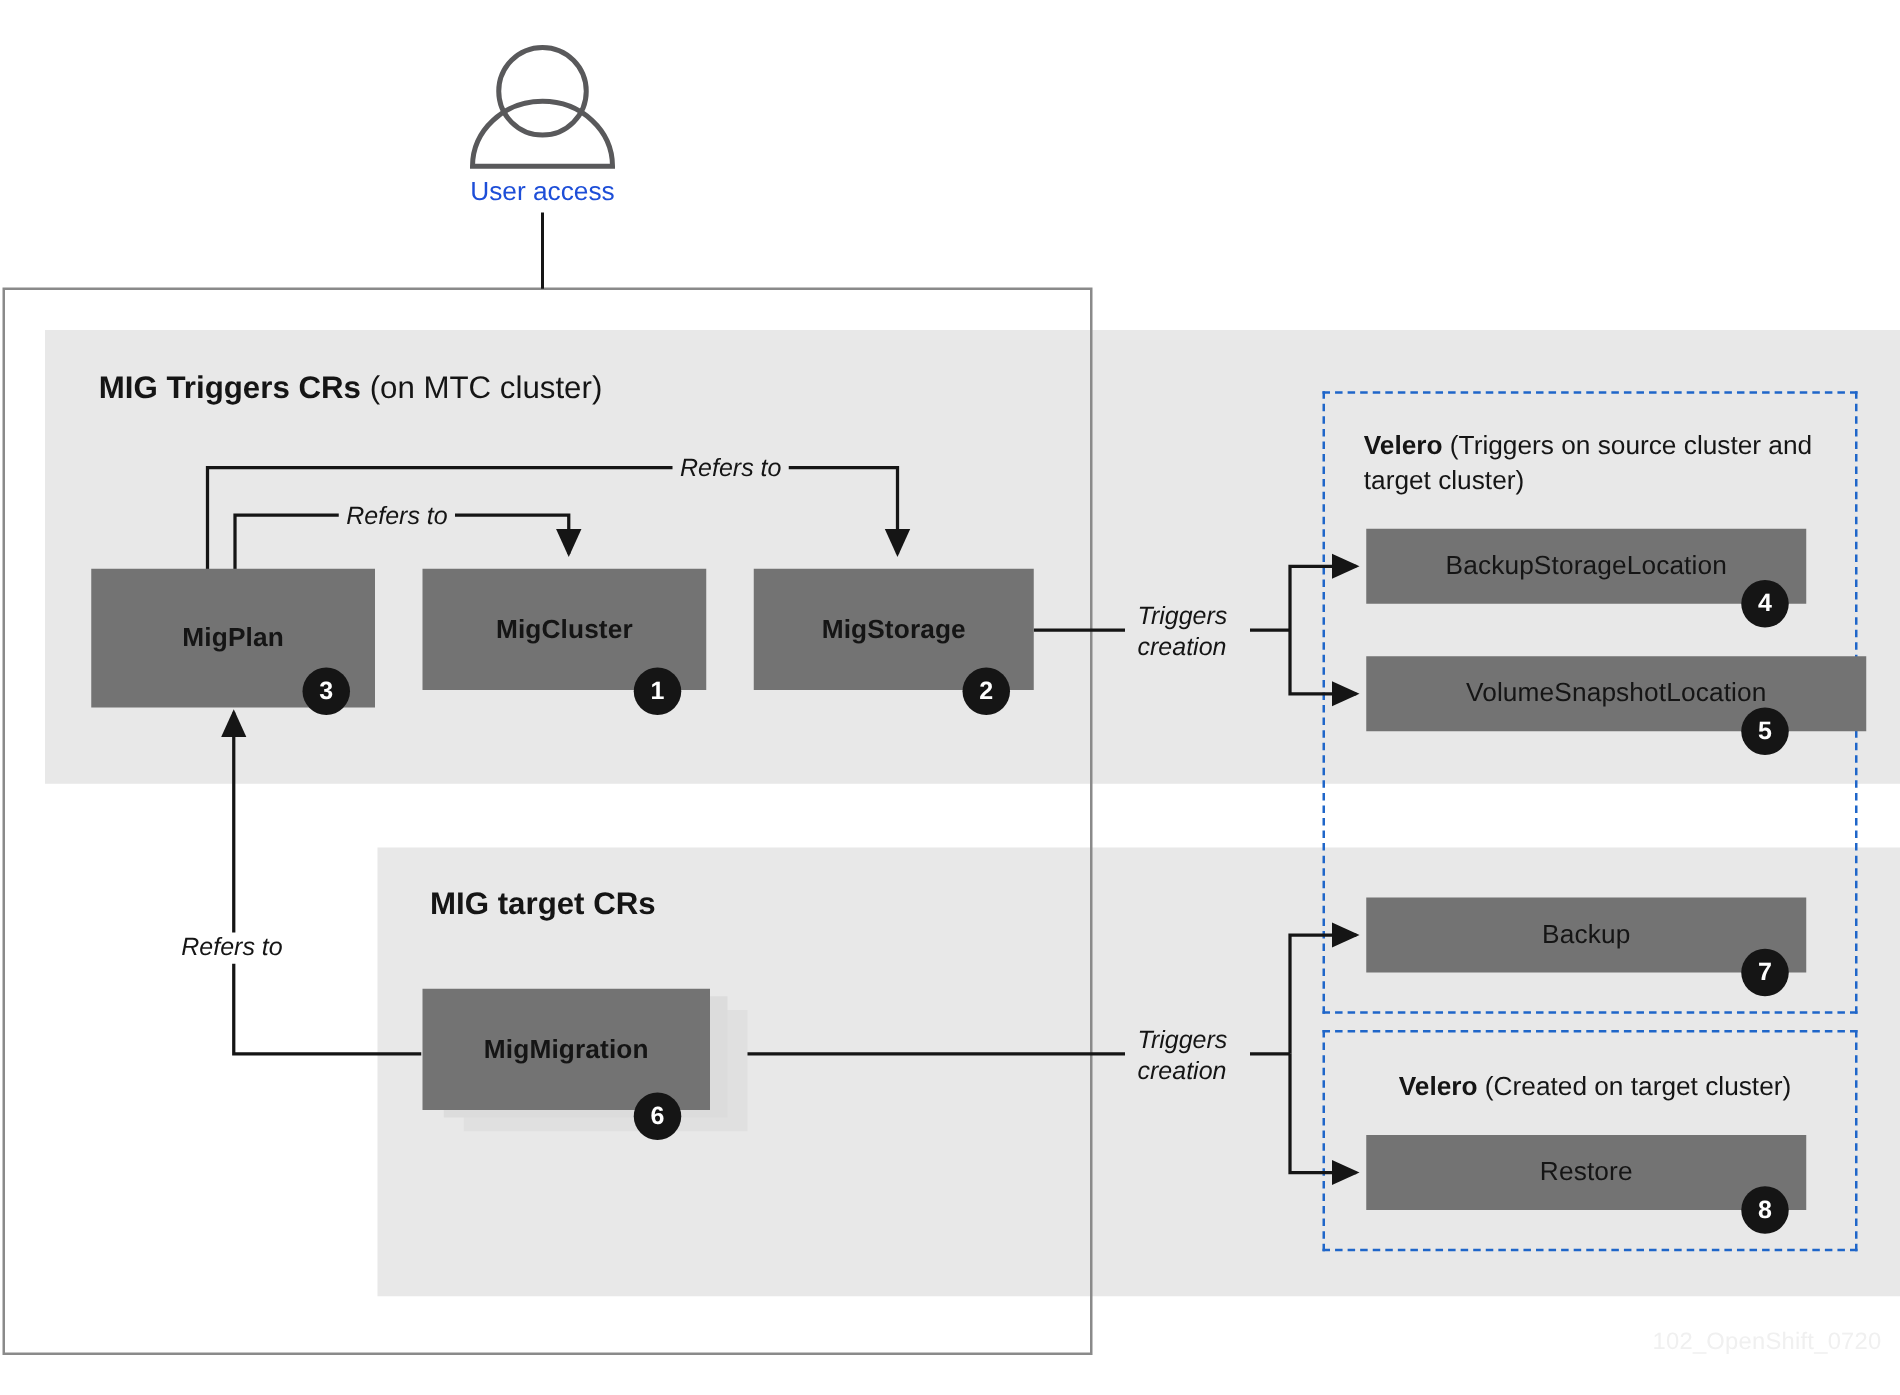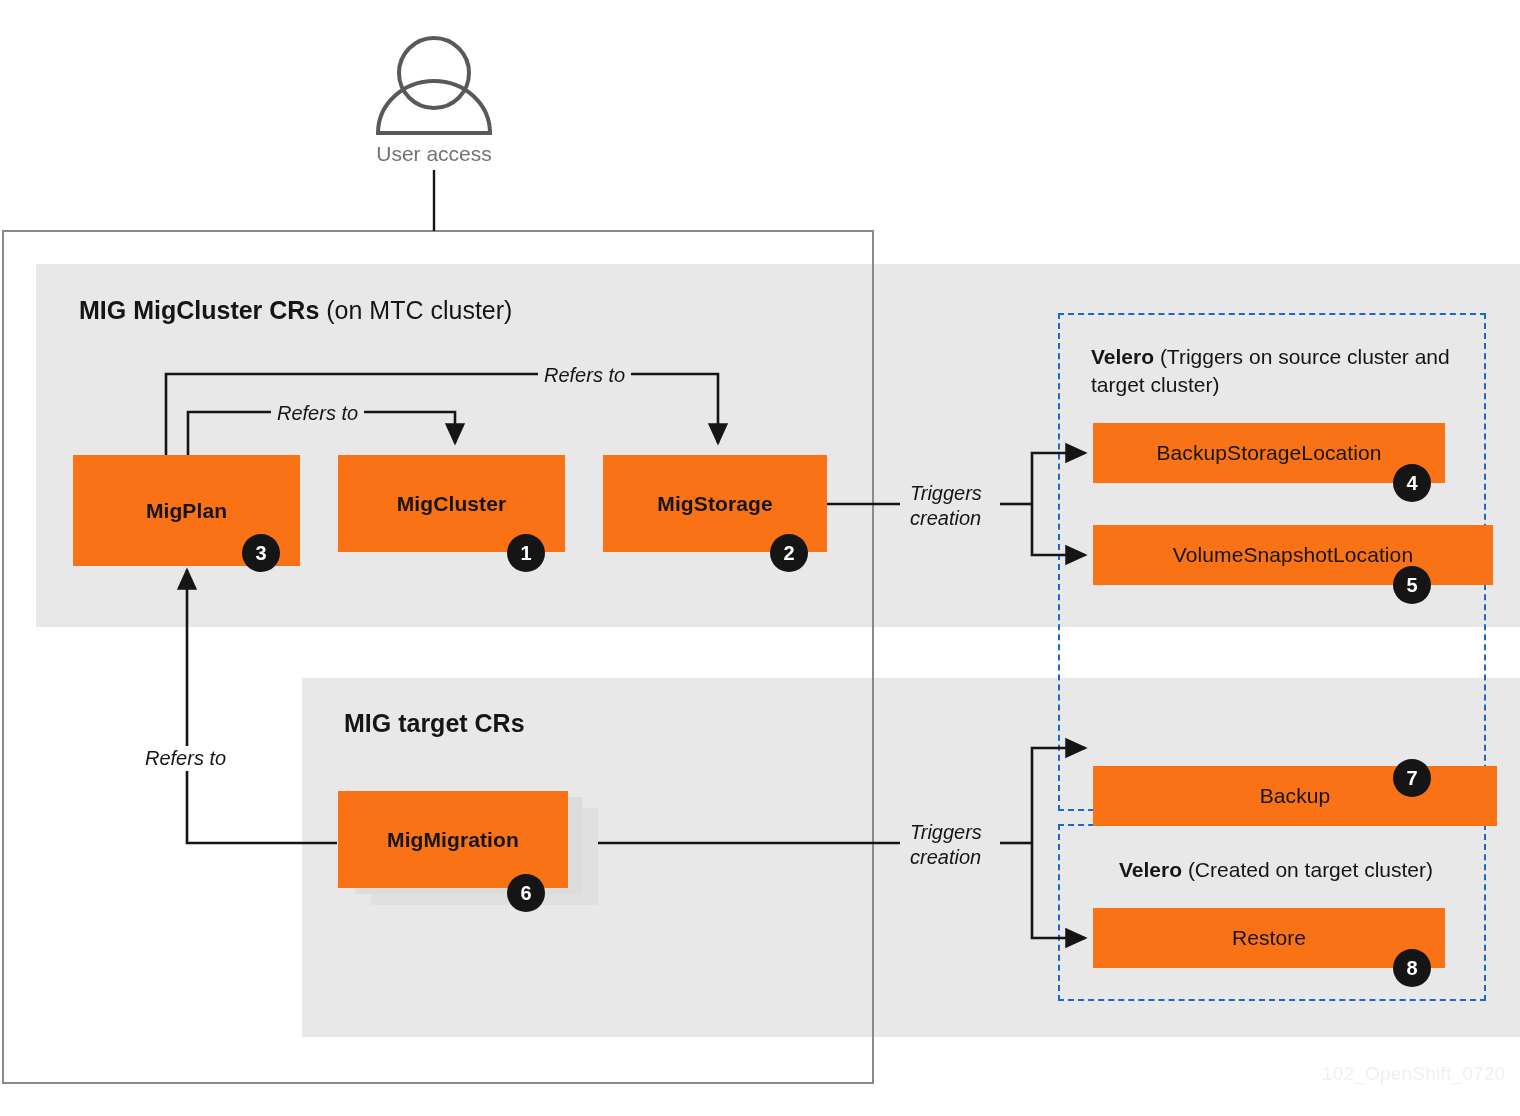--- a/index.html
+++ b/index.html
@@ -36,21 +36,21 @@
     border: 2px solid #8a8a8a;
     background: transparent;
   }
   .dashed-box {
     border: 2px dashed #1f66c9;
     background: transparent;
   }
 
   
   .node {
-    background: #f97316;
+    background: #737373;
     display: flex;
     align-items: center;
     justify-content: center;
     text-align: center;
   }
   .node-label {
     font-size: 21px;
     color: #151515;
     letter-spacing: 0.1px;
   }
@@ -103,21 +103,21 @@
     padding: 0 6px;
     line-height: 1.25;
   }
   .edge-label.on-white { background: #ffffff; }
   .edge-label.two-line { text-align: left; }
 
   
   .user-caption {
     position: absolute;
     font-size: 21px;
-    color: #737373;
+    color: #1d4ed8;
     white-space: nowrap;
     text-align: center;
   }
 
   
   .watermark {
     position: absolute;
     font-size: 19px;
     color: #f0f0f0;
     white-space: nowrap;
@@ -165,21 +165,21 @@
 
     <line x1="568" y1="843" x2="900" y2="843" stroke="#151515" stroke-width="2.6"></line>
     <line x1="1000" y1="843" x2="1032" y2="843" stroke="#151515" stroke-width="2.6"></line>
     <polyline points="1032,843 1032,748 1085,748" fill="none" stroke="#151515" stroke-width="2.6" marker-end="url(#ah)"></polyline>
     <polyline points="1032,843 1032,938 1085,938" fill="none" stroke="#151515" stroke-width="2.6" marker-end="url(#ah)"></polyline>
   </svg>
 
   <div class="user-caption" style="left:334px; top:142px; width:200px;">User access</div>
 
   <div class="section-heading" style="left:79px; top:296px;">
-    <span class="strong">MIG MigCluster CRs</span><span> (on MTC cluster)</span>
+    <span class="strong">MIG Triggers CRs</span><span> (on MTC cluster)</span>
   </div>
 
   <div class="section-heading" style="left:344px; top:709px;">
     <span class="strong">MIG target CRs</span><span></span>
   </div>
 
   <div class="velero-heading" style="left:1091px; top:343px; width:360px;">
     <span class="strong">Velero</span><span> (Triggers on source cluster and target cluster)</span>
   </div>
 
@@ -226,21 +226,21 @@
   <div class="abs node" style="left:1093px; top:423px; width:352px; height:60px;">
     <span class="node-label">BackupStorageLocation</span>
   </div>
   <div class="badge" style="left:1393px; top:464px;">4</div>
 
   <div class="abs node" style="left:1093px; top:525px; width:400px; height:60px;">
     <span class="node-label">VolumeSnapshotLocation</span>
   </div>
   <div class="badge" style="left:1393px; top:566px;">5</div>
 
-  <div class="abs node" style="left:1093px; top:718px; width:404px; height:60px;margin-top:48px;">
+  <div class="abs node" style="left:1093px; top:718px; width:352px; height:60px;">
     <span class="node-label">Backup</span>
   </div>
   <div class="badge" style="left:1393px; top:759px;">7</div>
 
   <div class="abs node" style="left:1093px; top:908px; width:352px; height:60px;">
     <span class="node-label">Restore</span>
   </div>
   <div class="badge" style="left:1393px; top:949px;">8</div>
 
   <div class="watermark" style="left:1322px; top:1063px;">102_OpenShift_0720</div>

